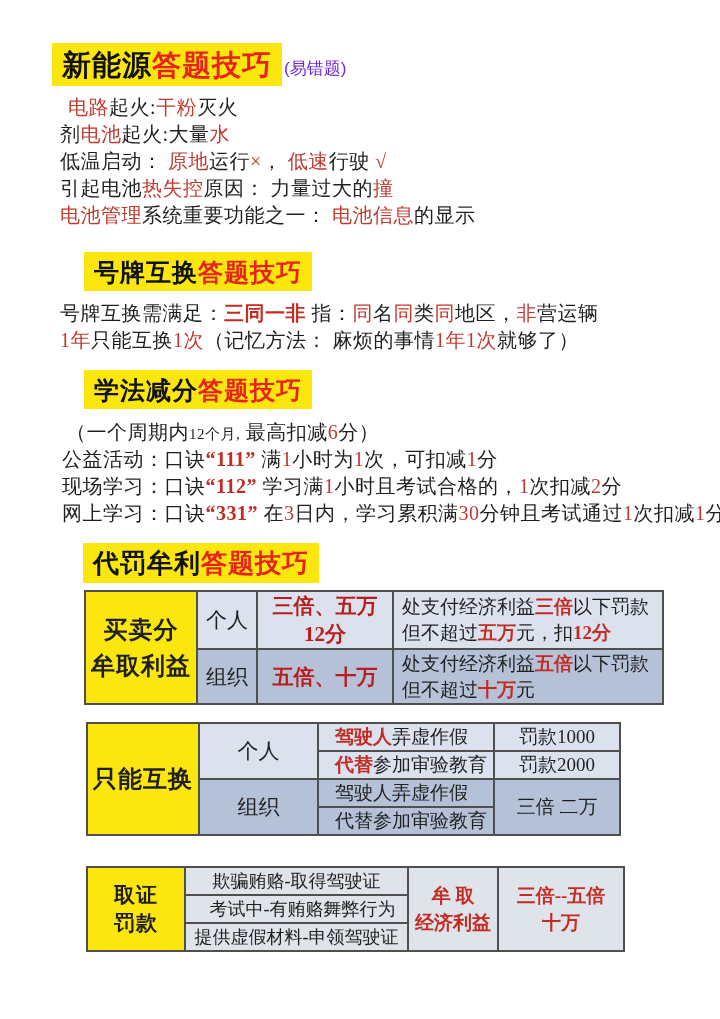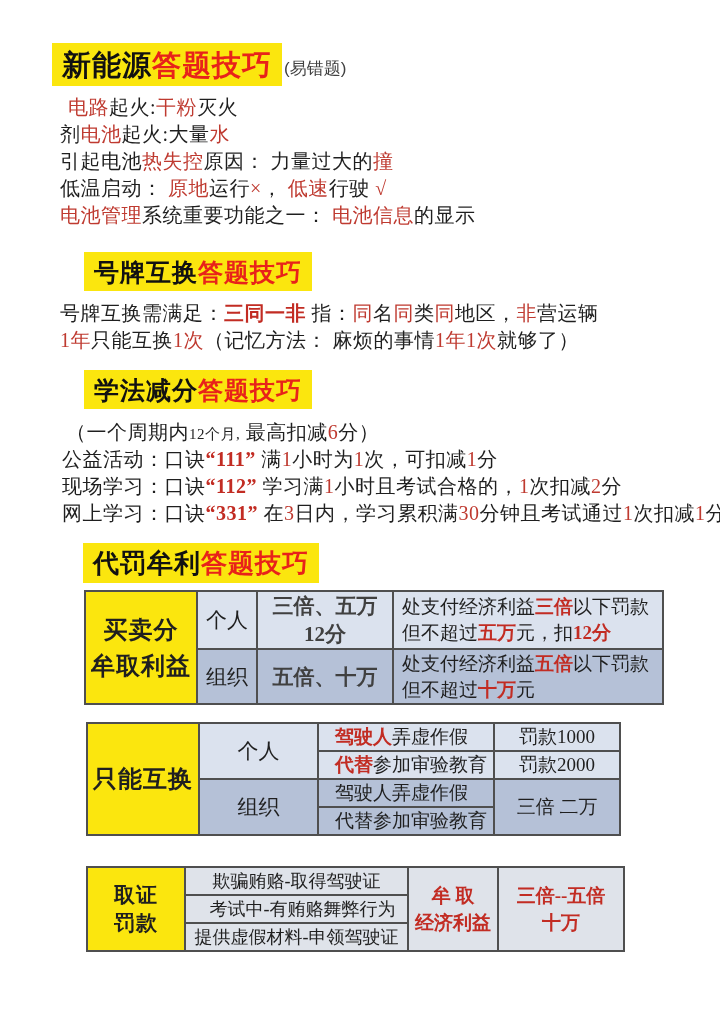--- a/index.html
+++ b/index.html
@@ -9,63 +9,63 @@
 
   
   .title-row{display:flex;align-items:flex-end;}
   .hl{background:#fbe60e;padding:7px 10px 6px 10px;font-family:"Liberation Sans", sans-serif;
       font-weight:bold;letter-spacing:1px;white-space:nowrap;line-height:1.05;}
   .hl .run.k{color:#111;}
   .hl .run.r{color:#e8221a;}
   .t1{font-size:29px;}
   .t2{font-size:25px;}
   .t3{font-size:26px;}
-  .suffix{font-size:17px;color:#404040;margin:0 0 6px 2px;font-family:"Liberation Sans", sans-serif;}
+  .suffix{font-size:17px;color:#6d28d9;margin:0 0 6px 2px;font-family:"Liberation Sans", sans-serif;}
 
   
   .lines{font-size:20px;line-height:27px;letter-spacing:0.5px;white-space:nowrap;}
   .t-line{height:27px;}
   .run.k{color:#1f1f1f;}
   .run.r{color:#bf3a30;}
   .run.rb{color:#c22c23;font-weight:bold;}
   .run.s{color:#1f1f1f;font-size:15px;}
 
   
   table{border-collapse:collapse;table-layout:fixed;}
   td{border:2px solid #4f4f4f;text-align:center;vertical-align:middle;padding:0;}
   .cell-yellow{background:#fbe60e;font-family:"Liberation Sans", sans-serif;font-weight:bold;
                color:#111;letter-spacing:1px;}
   .bg-light{background:#dbe2ee;}
   .bg-dark{background:#b5c1d7;}
   .bg-gray{background:#dfe3ea;}
   .who{font-size:21px;}
   .penalty{font-size:21px;line-height:28px;}
-  .penalty .run.rb{color:#404040;}
+  .penalty .run.rb{color:#b91c1c;}
   .desc{font-size:19px;line-height:26px;text-align:left;padding-left:8px;}
   .act{font-size:19px;text-align:left;padding-left:16px;}
   .fine{font-size:19px;}
   .label-big{font-size:24px;line-height:36px;}
   .label-mid{font-size:24px;}
   .label-sm{font-size:21px;line-height:28px;}
   .merged-red{font-size:19px;line-height:27px;}
 </style>
 </head>
 <body>
 
 <div class="page">
 
   <div class="abs title-row" style="left:52px;top:43px;">
     <div class="hl t1"><span class="run k">新能源</span><span class="run r">答题技巧</span></div>
     <div class="suffix">(易错题)</div>
   </div>
   <div class="abs lines" style="left:60px;top:94px;">
       <div class="t-line" style="padding-left: 8px;"><span class="run r">电路</span><span class="run k">起火:</span><span class="run r">干粉</span><span class="run k">灭火</span></div>
       <div class="t-line"><span class="run k">剂</span><span class="run r">电池</span><span class="run k">起火:大量</span><span class="run r">水</span></div>
+      <div class="t-line"><span class="run k">低温启动： </span><span class="run r">原地</span><span class="run k">运行</span><span class="run r">×</span><span class="run k">， </span><span class="run r">低速</span><span class="run k">行驶 </span><span class="run r">√</span></div>
       <div class="t-line"><span class="run k">引起电池</span><span class="run r">热失控</span><span class="run k">原因： 力量过大的</span><span class="run r">撞</span></div>
-      <div class="t-line"><span class="run k">低温启动： </span><span class="run r">原地</span><span class="run k">运行</span><span class="run r">×</span><span class="run k">， </span><span class="run r">低速</span><span class="run k">行驶 </span><span class="run r">√</span></div>
       <div class="t-line"><span class="run r">电池管理</span><span class="run k">系统重要功能之一： </span><span class="run r">电池信息</span><span class="run k">的显示</span></div>
     </div>
 
   <div class="abs title-row" style="left:84px;top:252px;">
     <div class="hl t2"><span class="run k">号牌互换</span><span class="run r">答题技巧</span></div>
   </div>
   <div class="abs lines" style="left:60px;top:300px;">
       <div class="t-line"><span class="run k">号牌互换需满足：</span><span class="run rb">三同一非</span><span class="run k"> 指：</span><span class="run r">同</span><span class="run k">名</span><span class="run r">同</span><span class="run k">类</span><span class="run r">同</span><span class="run k">地区，</span><span class="run r">非</span><span class="run k">营运辆</span></div>
       <div class="t-line"><span class="run r">1年</span><span class="run k">只能互换</span><span class="run r">1次</span><span class="run k">（记忆方法： 麻烦的事情</span><span class="run r">1年1次</span><span class="run k">就够了）</span></div>
     </div>

